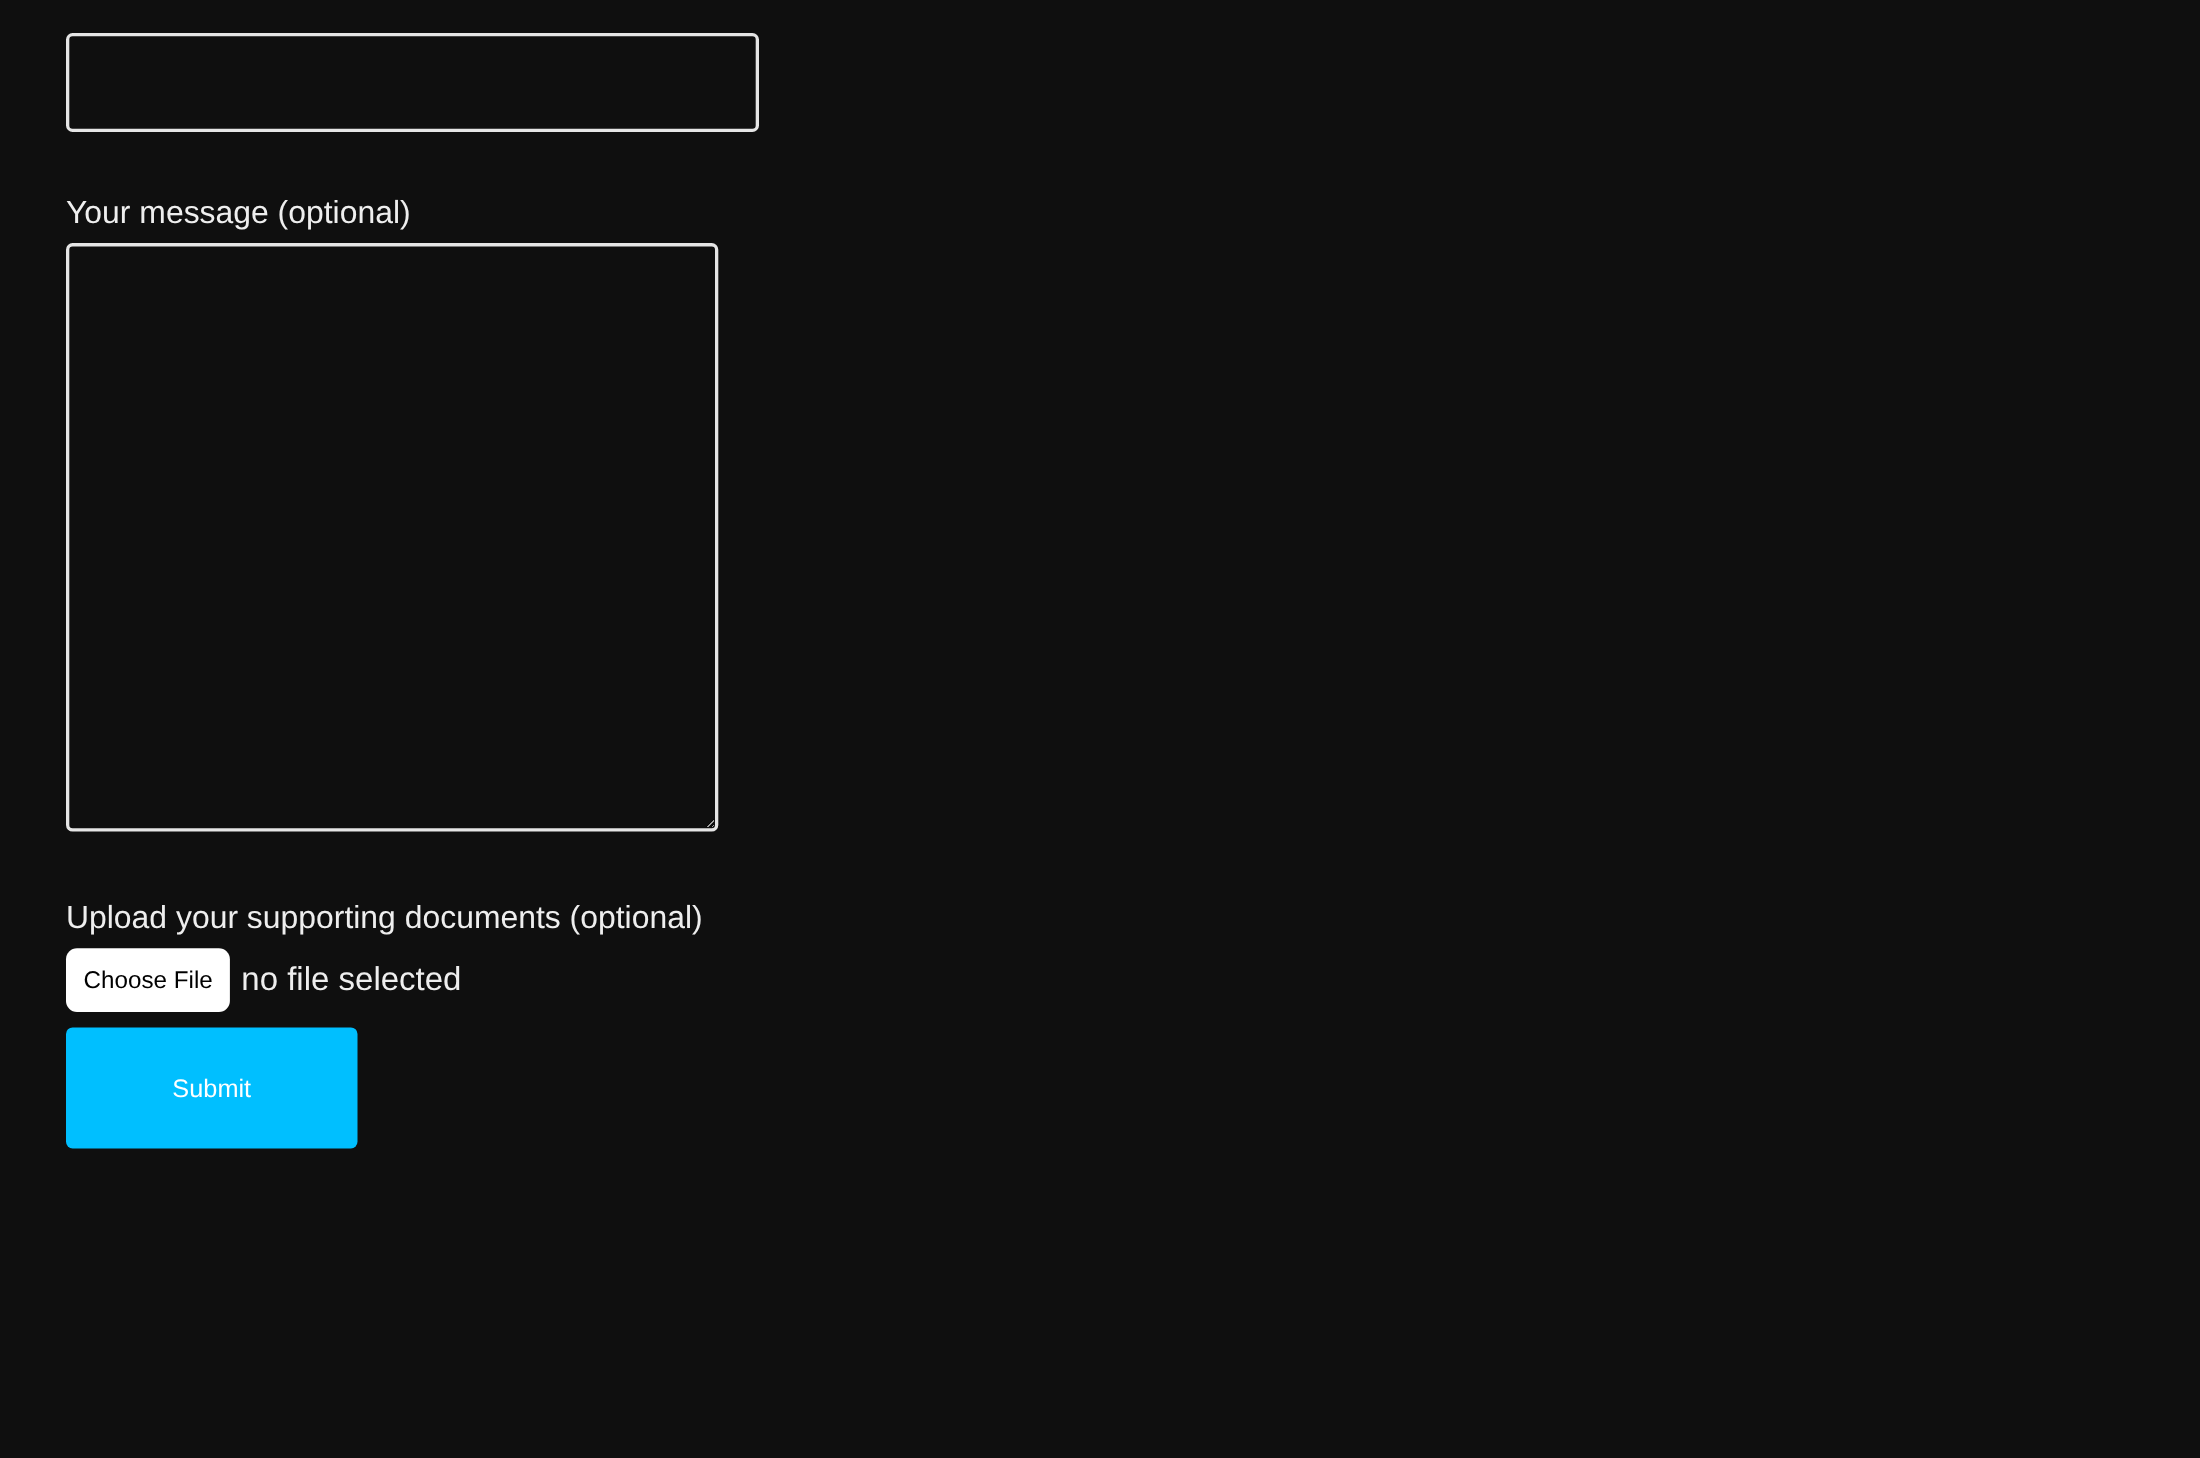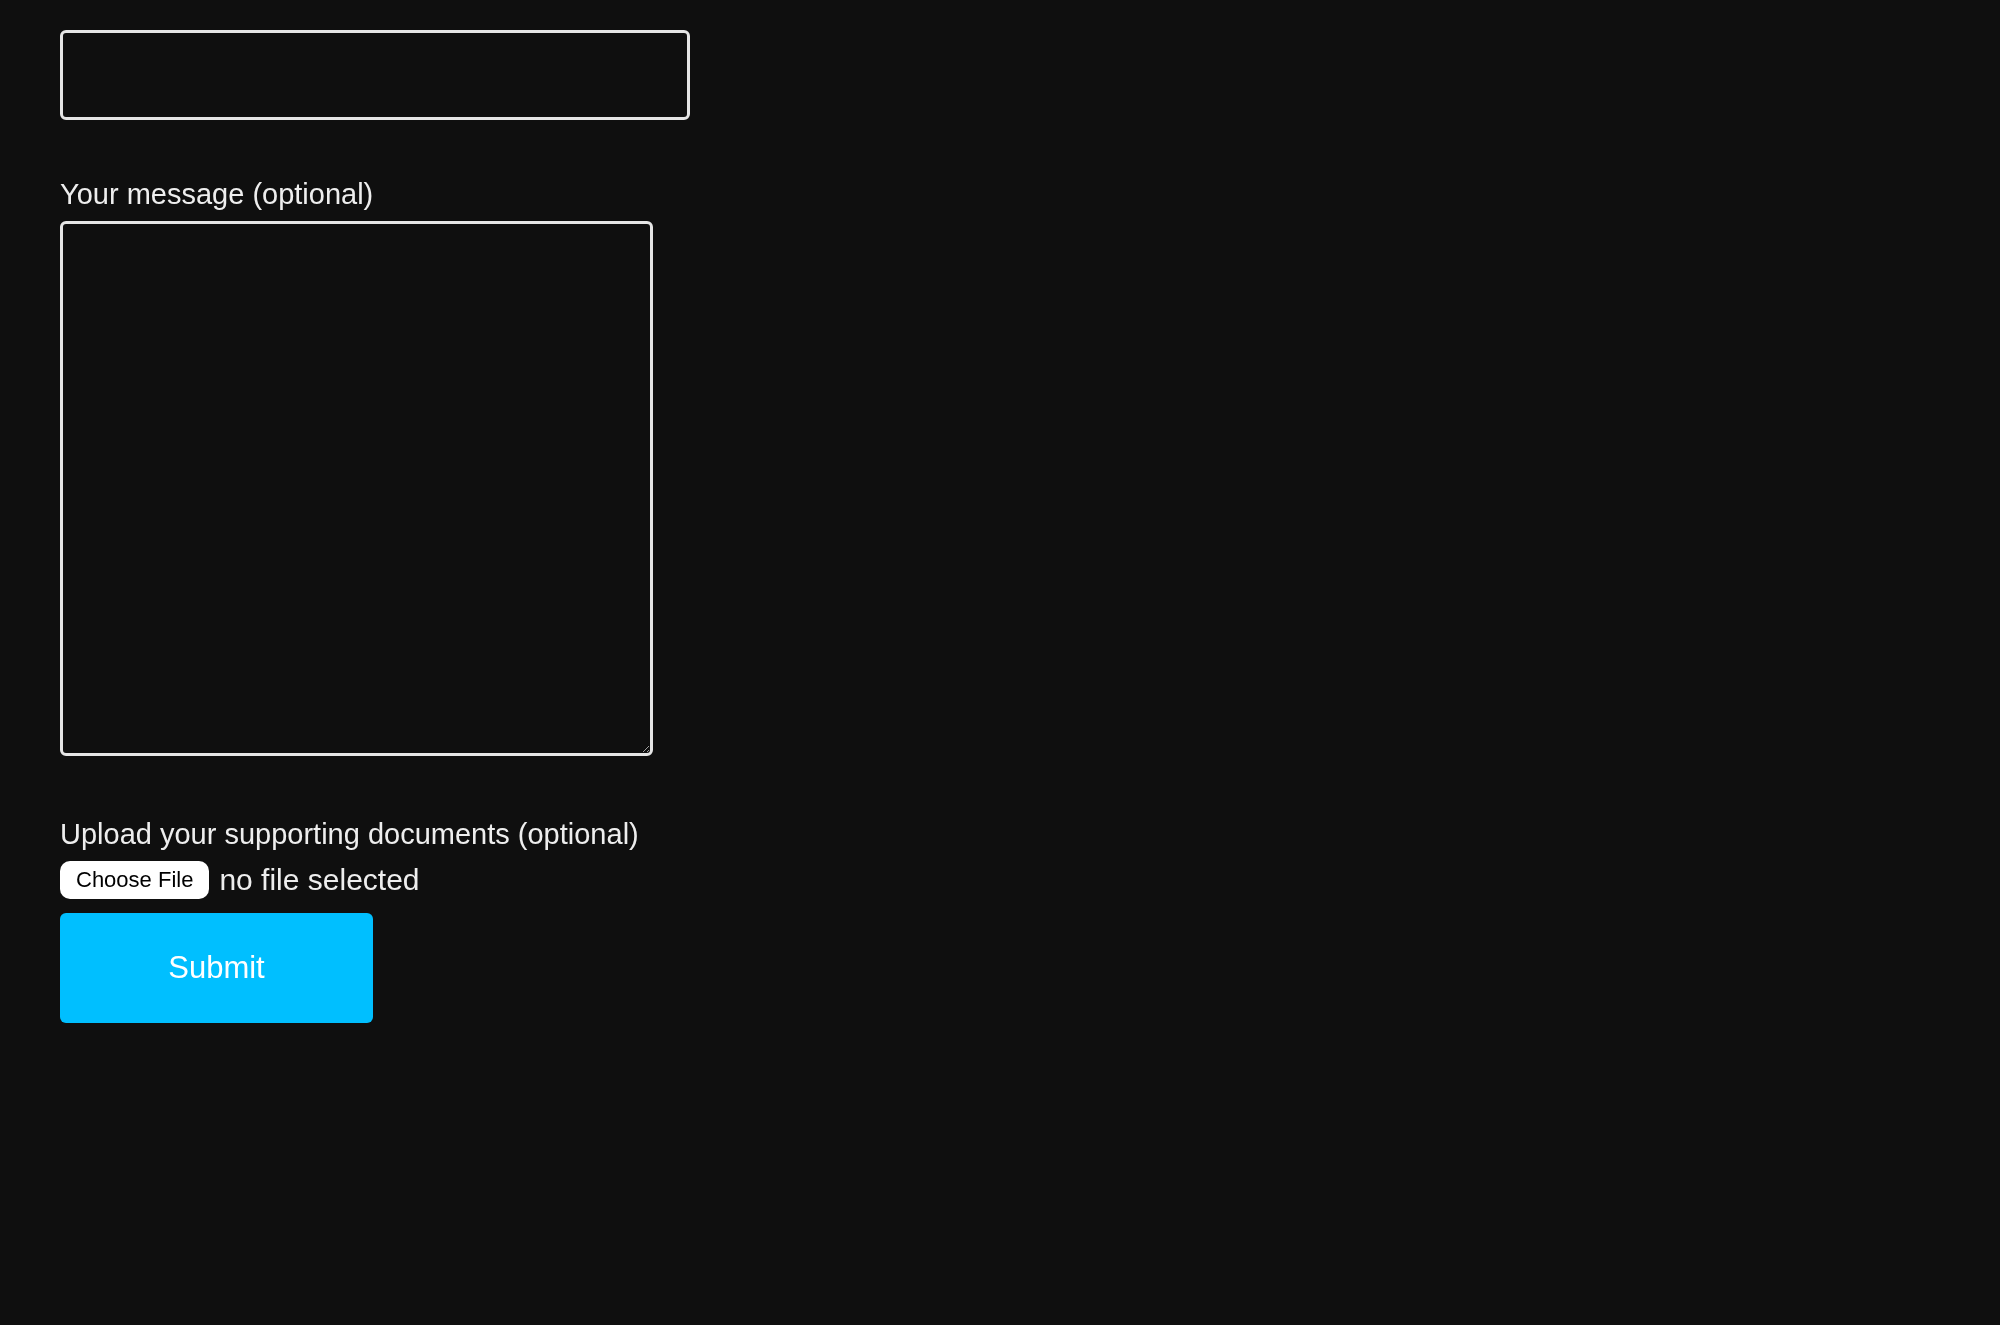--- a/index.html
+++ b/index.html
@@ -63,40 +63,40 @@
       align-items: center;
       gap: 10px;
       margin-bottom: 14px;
     }
     
     .file-button {
       background-color: #ffffff;
       color: #000000;
       border: none;
       border-radius: 10px;
-      padding: 6px 16px;
+      padding: 16px 16px;
       font-size: 22px;
       font-weight: 400;
       cursor: pointer;
       font-family: inherit;
     }
     
     .file-status {
       font-size: 30px;
       color: #eeeeee;
     }
     
     .submit-button {
       background-color: #00bfff;
       color: #ffffff;
       border: none;
       border-radius: 6px;
-      width: 313px;
+      width: 265px;
       height: 110px;
-      font-size: 31px;
+      font-size: 23px;
       font-weight: 400;
       cursor: pointer;
       font-family: inherit;
     }
   </style>
 </head>
 <body>
 
 <form>
 

